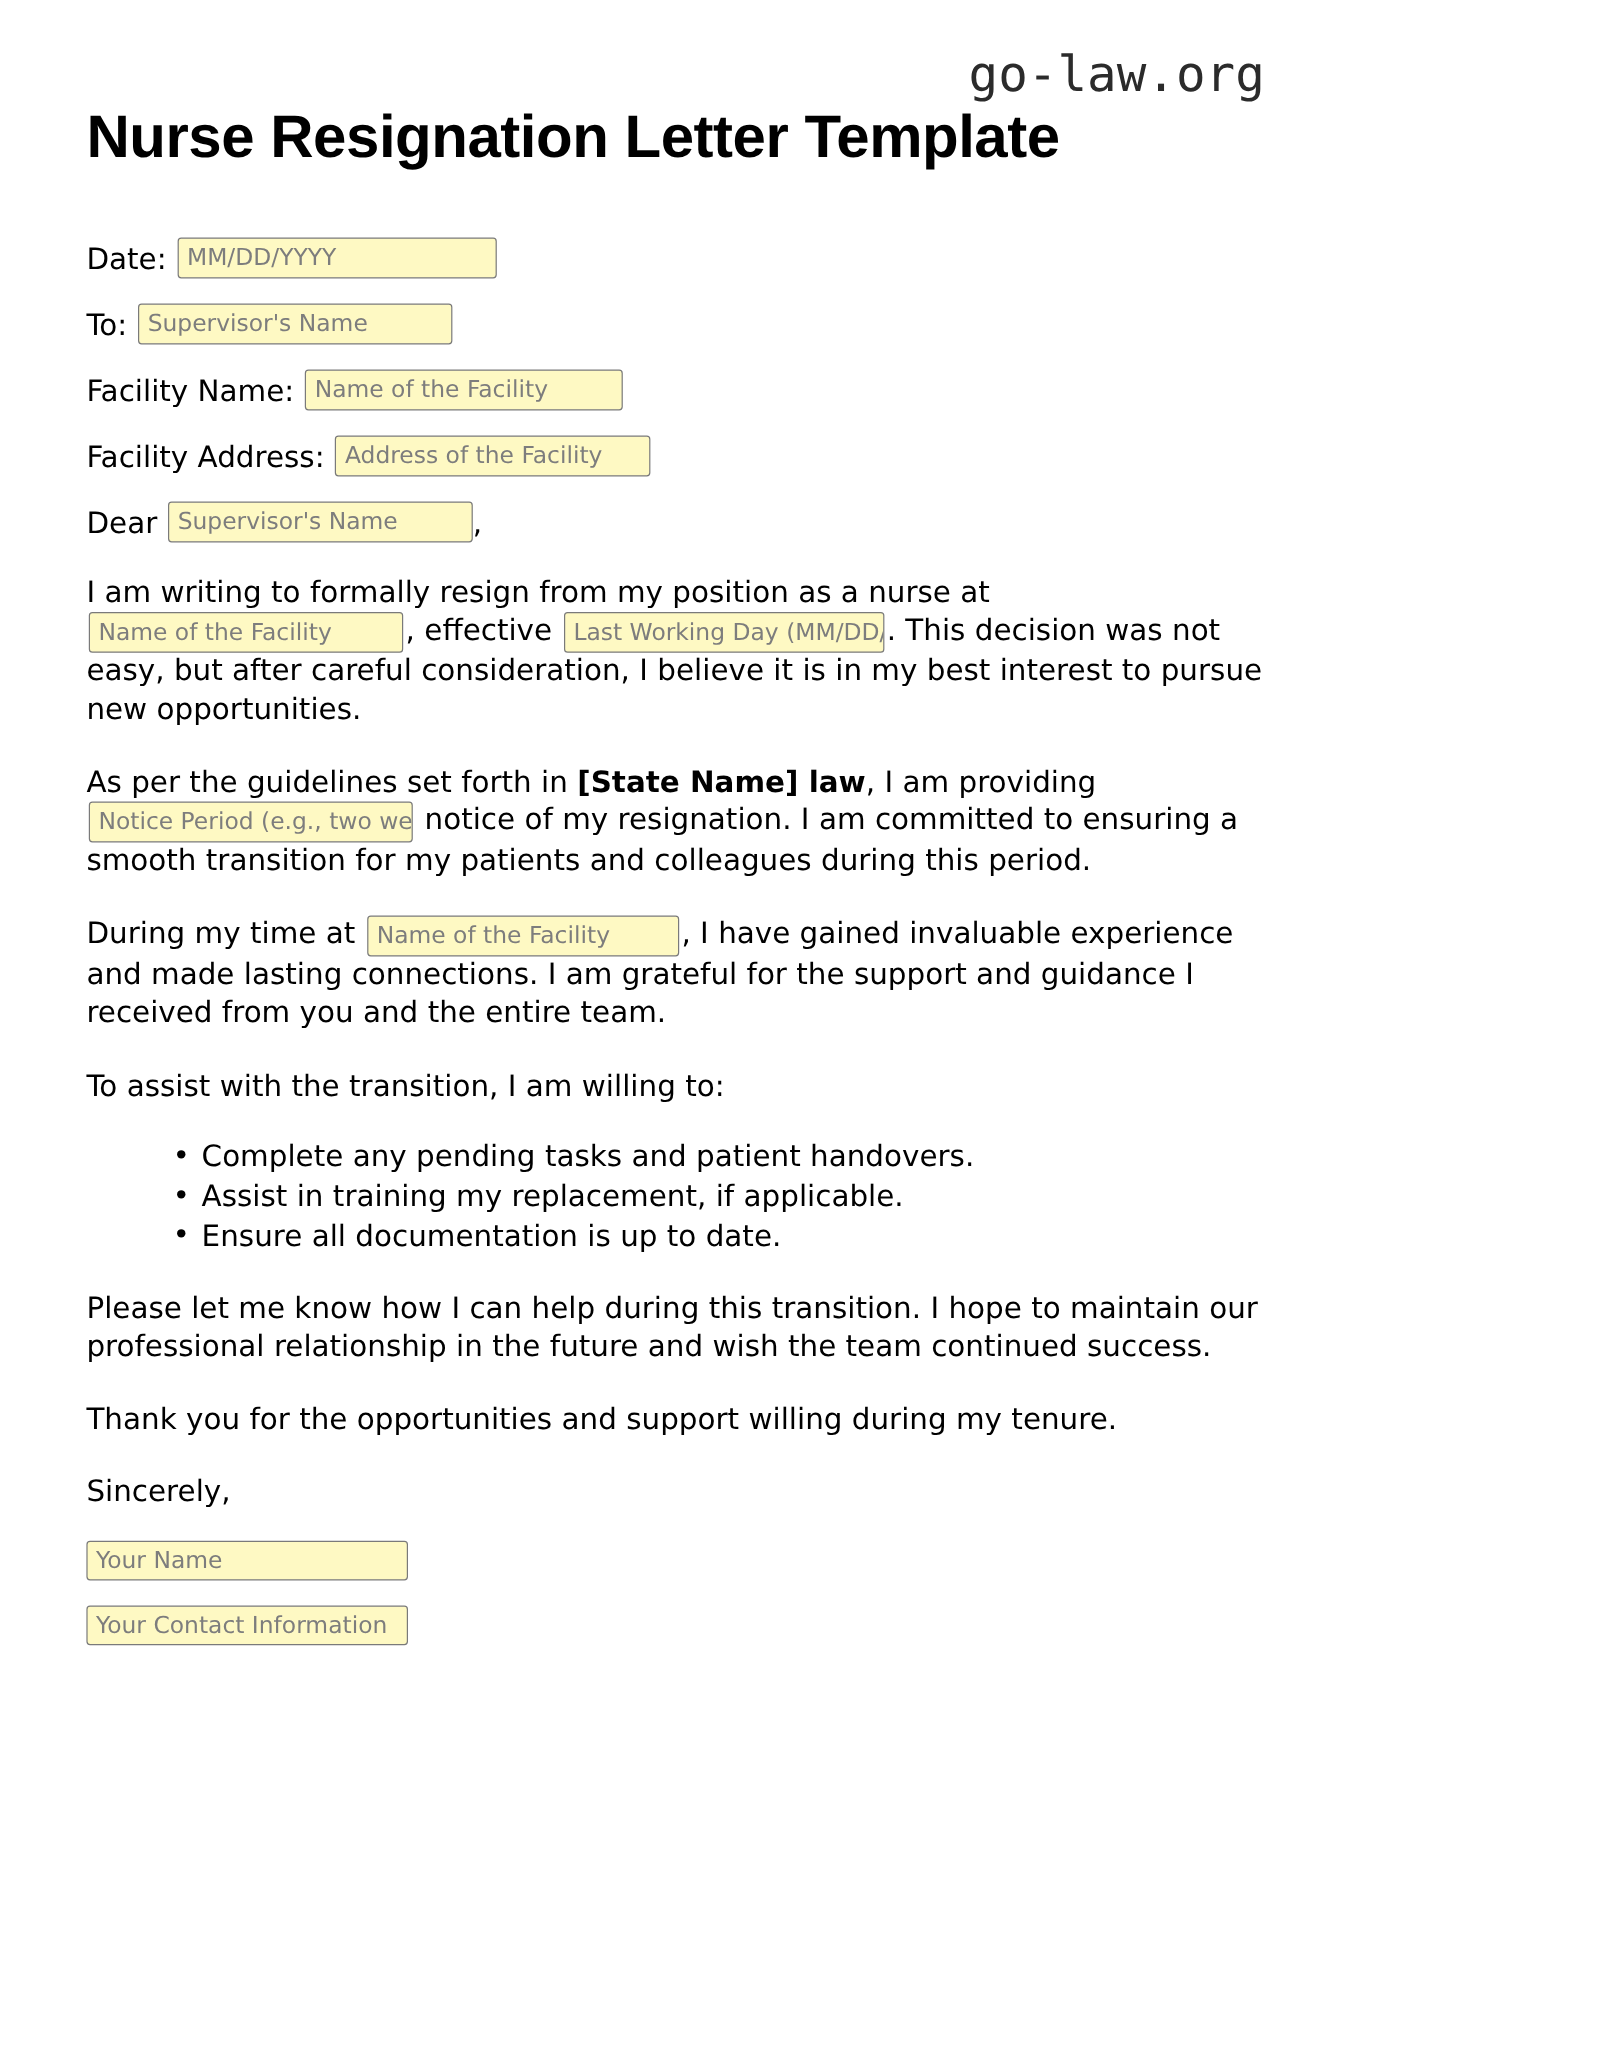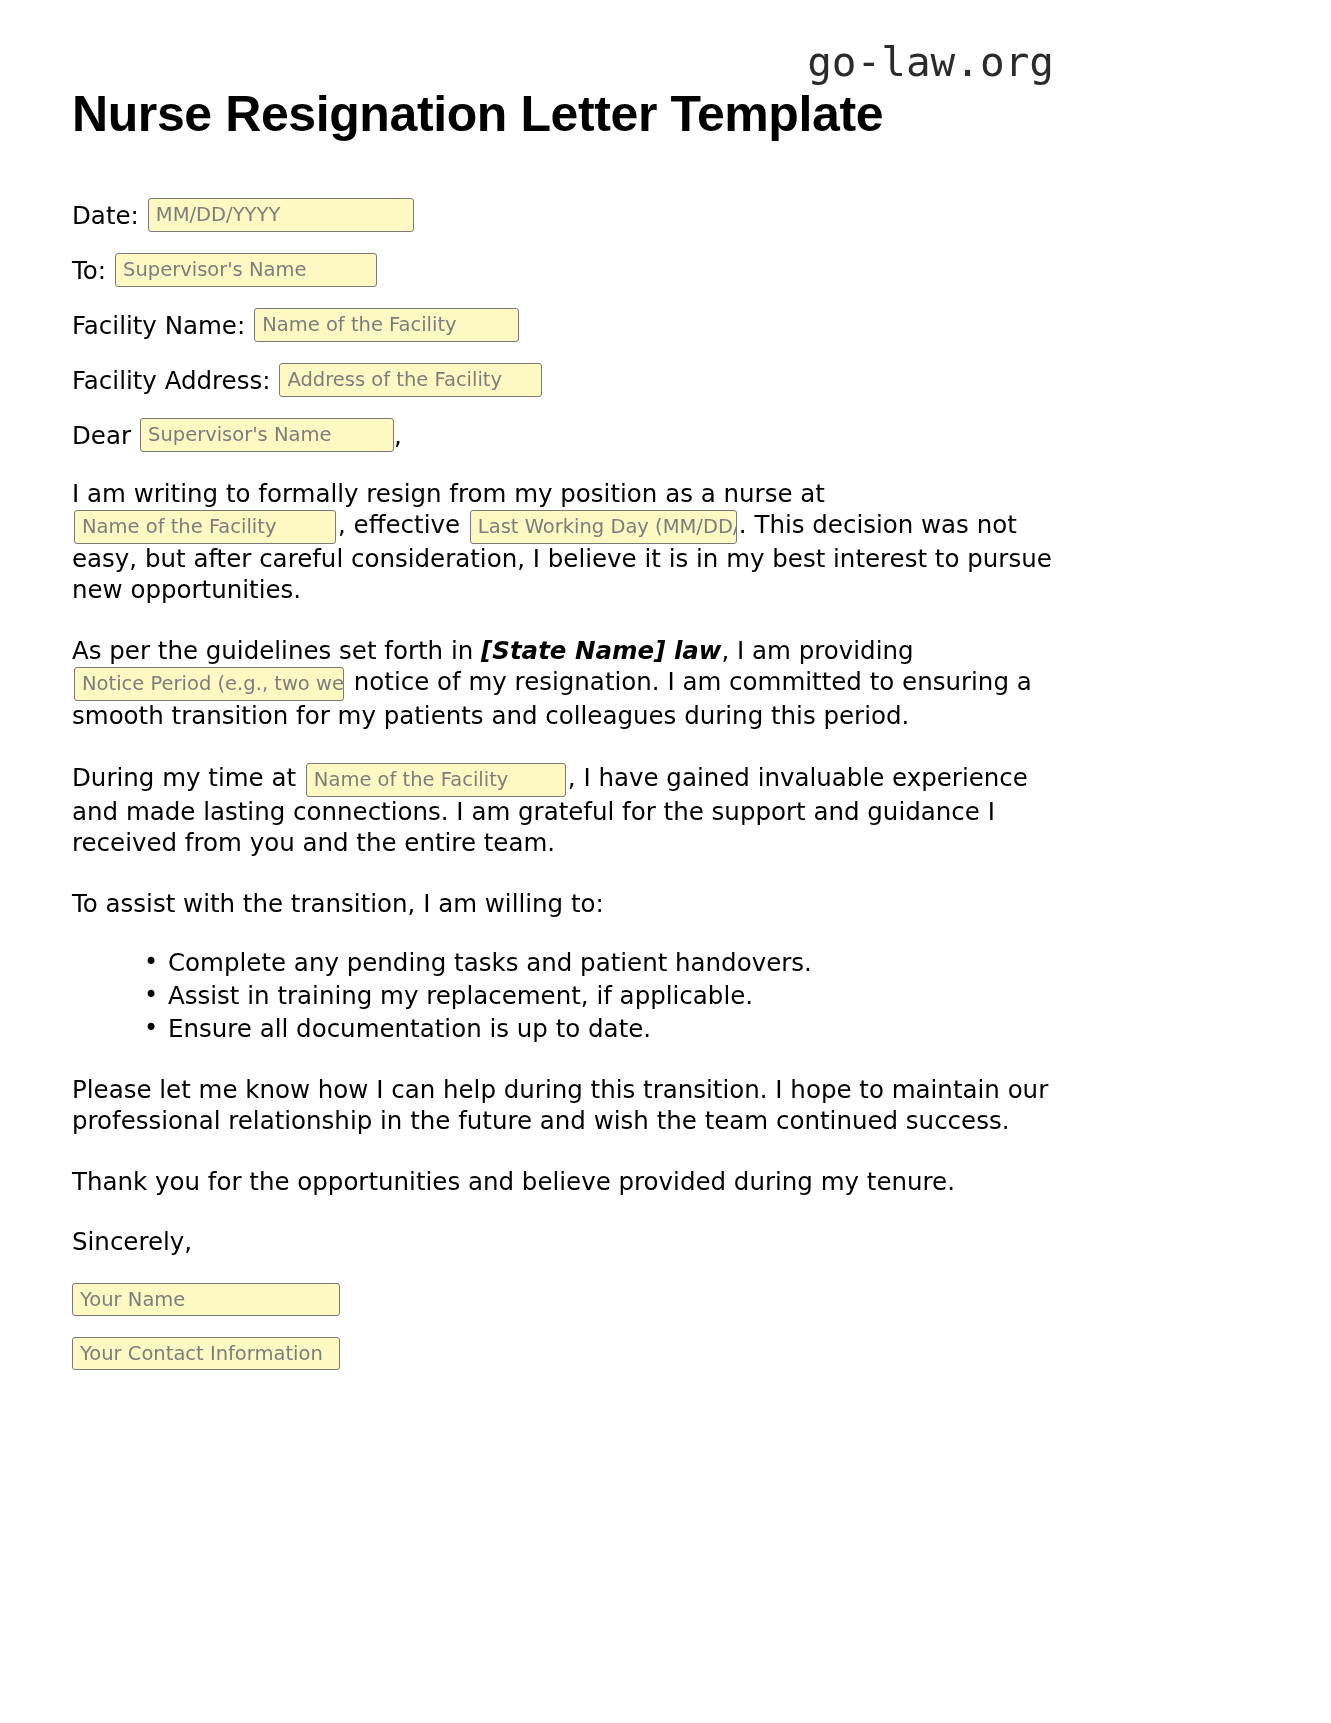--- a/index.html
+++ b/index.html
@@ -95,21 +95,21 @@
   .inp.yourname  { width: 268px; height: 33px; }
   .inp.contact   { width: 268px; height: 33px; }
 
   
   .inp-inline {
     position: relative;
     top: 1px;
     margin: 0 2px;
   }
 
-  .bold { font-weight: bold; font-style: italic; }
+  .bold { font-weight: bold; }
 
   ul.tasks {
     margin: 0 0 30px 0;
     padding-left: 72px;
     list-style: none;
   }
   ul.tasks li {
     font-size: 24.5px;
     line-height: 1.18;
     margin: 0 0 4px 0;
@@ -179,21 +179,21 @@
   <p class="para para-tight">To assist with the transition, I am willing to:</p>
 
   <ul class="tasks">
     <li>Complete any pending tasks and patient handovers.</li>
     <li>Assist in training my replacement, if applicable.</li>
     <li>Ensure all documentation is up to date.</li>
   </ul>
 
   <p class="para">Please let me know how I can help during this transition. I hope to maintain our professional relationship in the future and wish the team continued success.</p>
 
-  <p class="para">Thank you for the opportunities and believe provided during my tenure.</p>
+  <p class="para">Thank you for the opportunities and support willing during my tenure.</p>
 
   <p class="sincerely">Sincerely,</p>
 
   <div class="sig-block">
     <span class="inp yourname">Your Name</span>
     <span class="inp contact">Your Contact Information</span>
   </div>
 
 </div>
 

